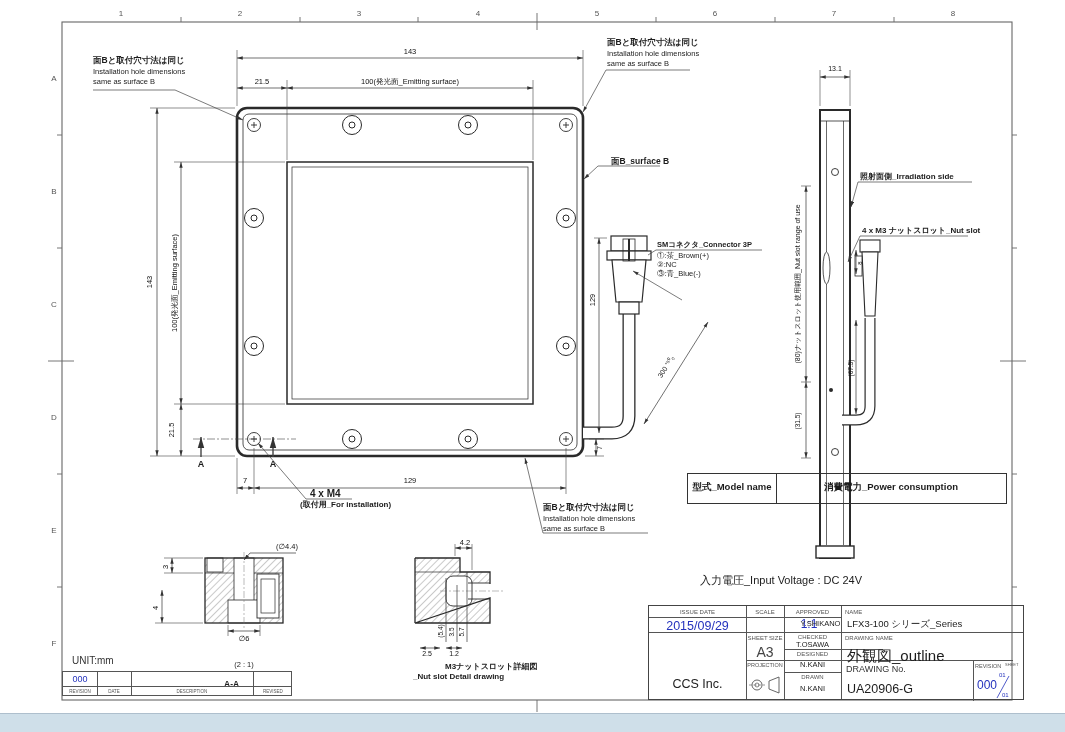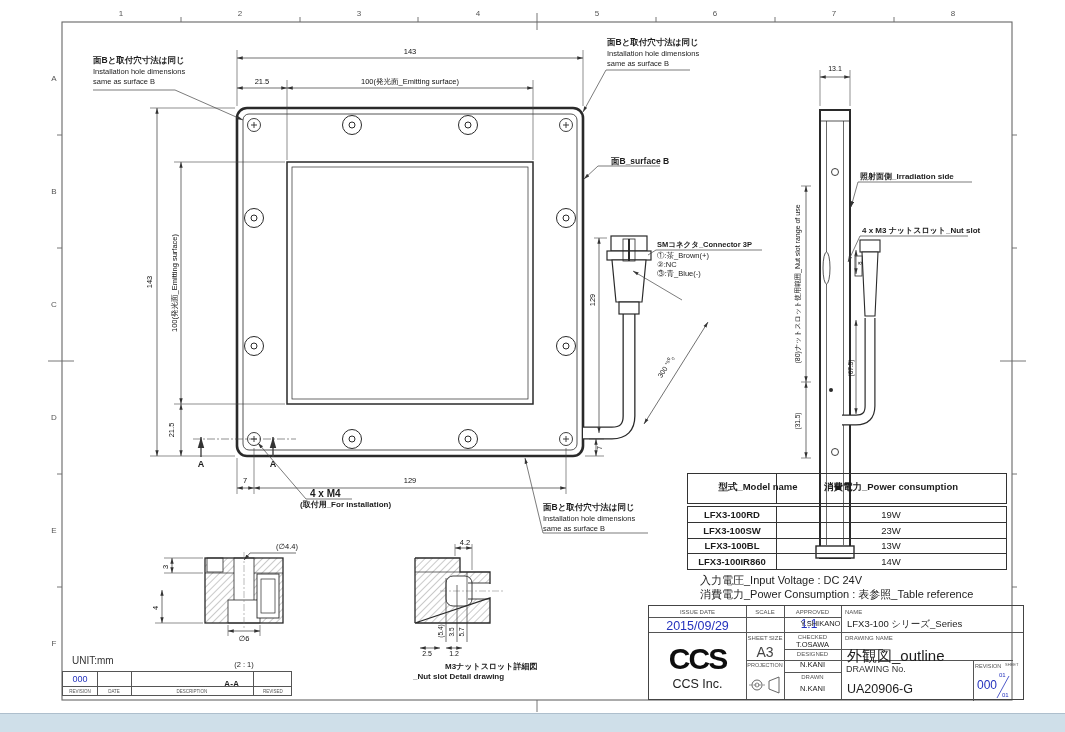--- a/index.html
+++ b/index.html
@@ -322,57 +322,41 @@
   <div class="t jp" style="left:267px;top:459px;width:12px;font-size:9px;text-align:center;">A</div>
 
   <div class="t jp" style="left:224px;top:680px;width:40px;font-size:8.5px;text-align:left;">A-A</div>
   <div class="t" style="left:224px;top:661px;width:40px;font-size:7.5px;text-align:center;">(2 : 1)</div>
 
   <div class="t jp" style="left:413px;top:662px;font-size:8px;margin-left:32px;">M3ナットスロット詳細図</div>
   <div class="t jp" style="left:413px;top:672px;font-size:8px;">_Nut slot Detail drawing</div>
 
   <div style="position:absolute;left:687px;top:473px;width:318px;height:29px;border:1.2px solid #333;">
     <div style="position:absolute;left:88px;top:0;width:1px;height:100%;background:#333;"></div>
-    <div class="t jp" style="left:0;top:8px;width:88px;font-size:9.5px;text-align:center;margin-left:26px;">型式_Model name</div>
+    <div class="t jp" style="left:0;top:8px;width:88px;font-size:9.5px;text-align:center;">型式_Model name</div>
     <div class="t jp" style="left:88px;top:8px;width:230px;font-size:9.5px;text-align:center;">消費電力_Power consumption</div>
   </div>
-  <div style="position:absolute;left:687px;top:506px;width:318px;height:62px;border:1.2px solid #333;">
-    <div style="position:absolute;left:88px;top:0;width:1px;height:100%;background:#333;"></div>
-    <div style="position:absolute;left:0;top:15px;width:100%;height:1px;background:#333;"></div>
-    <div style="position:absolute;left:0;top:30.5px;width:100%;height:1px;background:#333;"></div>
-    <div style="position:absolute;left:0;top:46px;width:100%;height:1px;background:#333;"></div>
-    <div class="t jp" style="left:0;top:3px;width:88px;font-size:9.5px;text-align:center;">LFX3-100RD</div>
-    <div class="t" style="left:88px;top:3px;width:230px;font-size:9.5px;text-align:center;">19W</div>
-    <div class="t jp" style="left:0;top:18.5px;width:88px;font-size:9.5px;text-align:center;">LFX3-100SW</div>
-    <div class="t" style="left:88px;top:18.5px;width:230px;font-size:9.5px;text-align:center;">23W</div>
-    <div class="t jp" style="left:0;top:34px;width:88px;font-size:9.5px;text-align:center;">LFX3-100BL</div>
-    <div class="t" style="left:88px;top:34px;width:230px;font-size:9.5px;text-align:center;">13W</div>
-    <div class="t jp" style="left:0;top:49.5px;width:88px;font-size:9.5px;text-align:center;">LFX3-100IR860</div>
-    <div class="t" style="left:88px;top:49.5px;width:230px;font-size:9.5px;text-align:center;">14W</div>
-  </div>
 
   <div class="t" style="left:700px;top:574px;font-size:11px;">入力電圧_Input Voltage : DC 24V</div>
-  <div class="t" style="left:700px;top:588px;font-size:11px;">消費電力_Power Consumption : 表参照_Table reference</div>
 
   <div style="position:absolute;left:648px;top:605px;width:376px;height:95px;border:1.2px solid #444;box-sizing:border-box;">
 
     <div class="tb-line" style="left:97px;top:0;width:1px;height:100%;"></div>
     <div class="tb-line" style="left:135px;top:0;width:1px;height:100%;"></div>
     <div class="tb-line" style="left:192px;top:0;width:1px;height:100%;"></div>
     <div class="tb-line" style="left:324px;top:54px;width:1px;height:41px;"></div>
     <div class="tb-line" style="left:0;top:11px;width:192px;height:1px;"></div>
     <div class="tb-line" style="left:0;top:26px;width:100%;height:1px;"></div>
     <div class="tb-line" style="left:97px;top:54px;width:267px;height:1px;"></div>
     <div class="tb-line" style="left:192px;top:43px;width:42px;height:1px;"></div>
     <div class="tb-line" style="left:135px;top:43px;width:57px;height:1px;"></div>
     <div class="tb-line" style="left:135px;top:66px;width:57px;height:1px;"></div>
 
     <div class="cell-label" style="left:0;top:3px;width:97px;text-align:center;">ISSUE DATE</div>
     <div class="t blue" style="left:0;top:13px;width:97px;font-size:12.5px;text-align:center;">2015/09/29</div>
-    <div class="t" style="left:0;top:36px;width:97px;font-size:30px;font-weight:800;letter-spacing:-2px;text-align:center;color:#0d0d0d;">CCS</div>
     <div class="t" style="left:0;top:71px;width:97px;font-size:12.5px;text-align:center;color:#222;">CCS Inc.</div>
 
     <div class="cell-label" style="left:97px;top:3px;width:38px;text-align:center;">SCALE</div>
     <div class="t blue" style="left:97px;top:12px;width:38px;font-size:12px;text-align:center;padding-left:44px;">1:1</div>
     <div class="cell-label" style="left:97px;top:29px;width:38px;text-align:center;">SHEET  SIZE</div>
     <div class="t" style="left:97px;top:38px;width:38px;font-size:14px;text-align:center;color:#444;">A3</div>
     <div class="cell-label" style="left:97px;top:56px;width:38px;text-align:center;font-size:5.5px;">PROJECTION</div>
     <svg style="position:absolute;left:99px;top:66px;" width="34" height="26">
       <circle cx="9" cy="13" r="5" fill="none" stroke="#555" stroke-width="0.9"></circle>
       <circle cx="9" cy="13" r="2" fill="none" stroke="#555" stroke-width="0.7"></circle>

